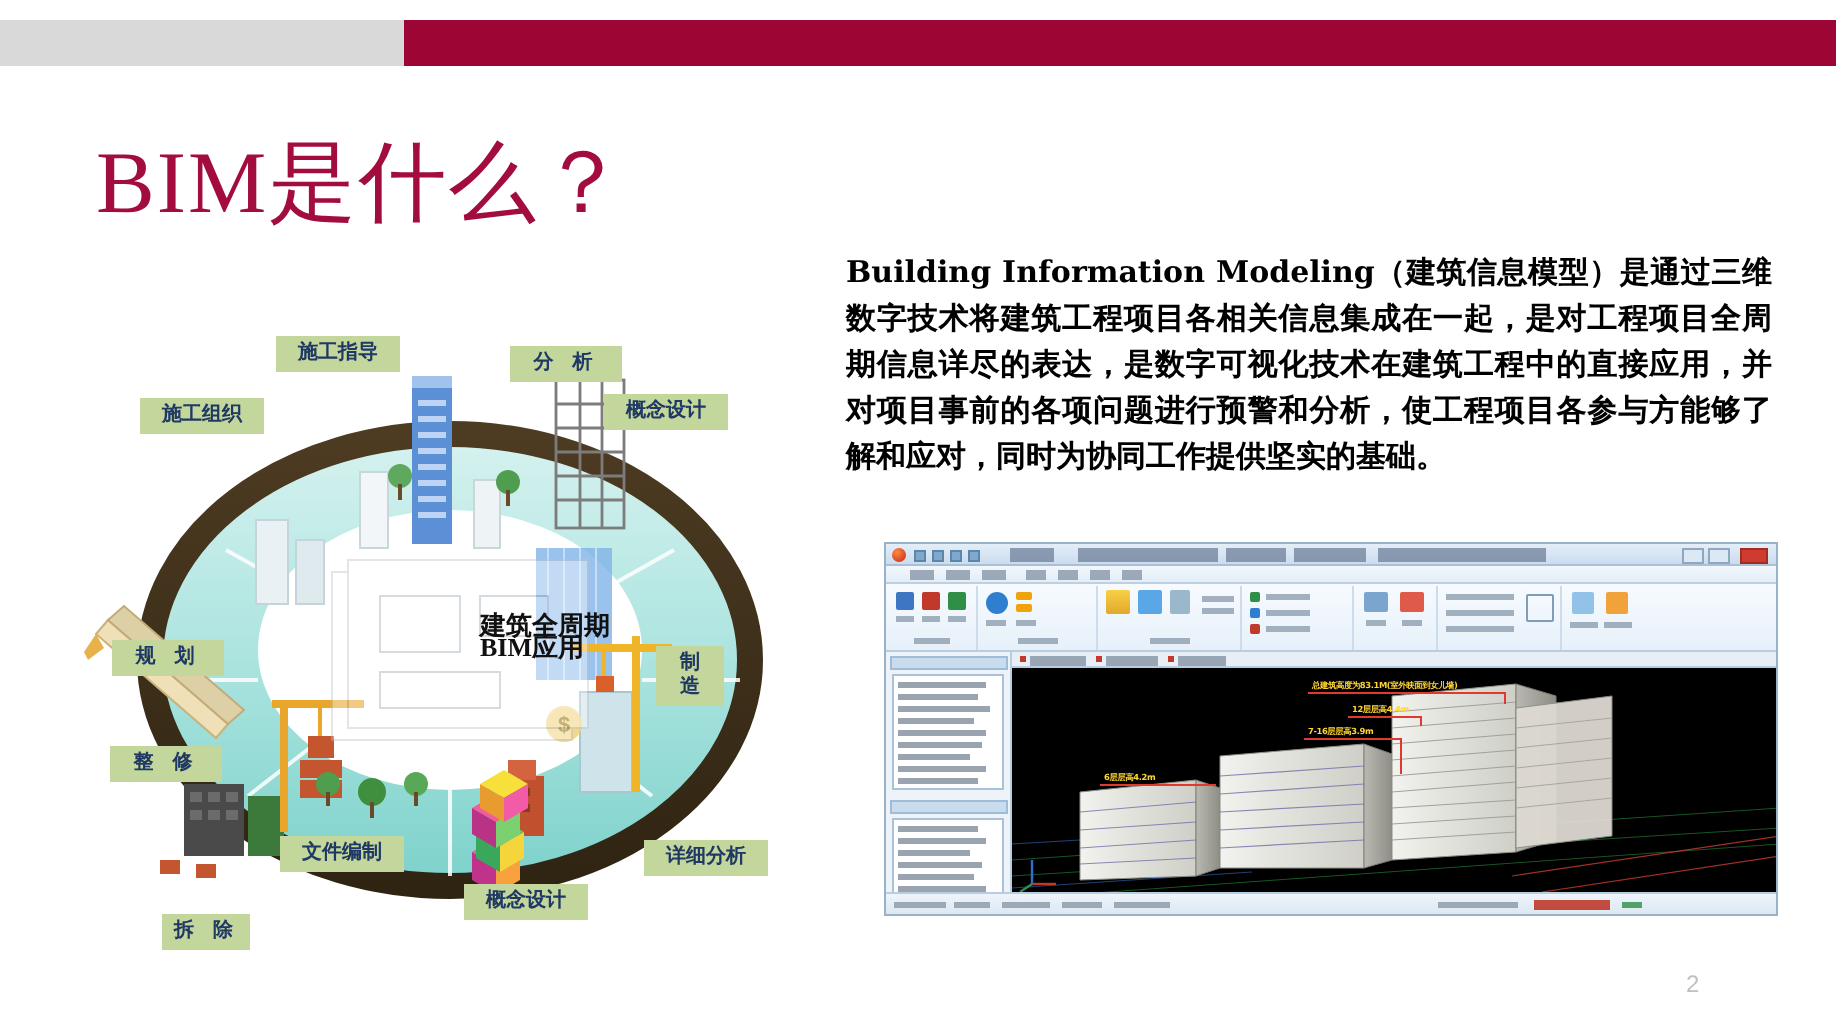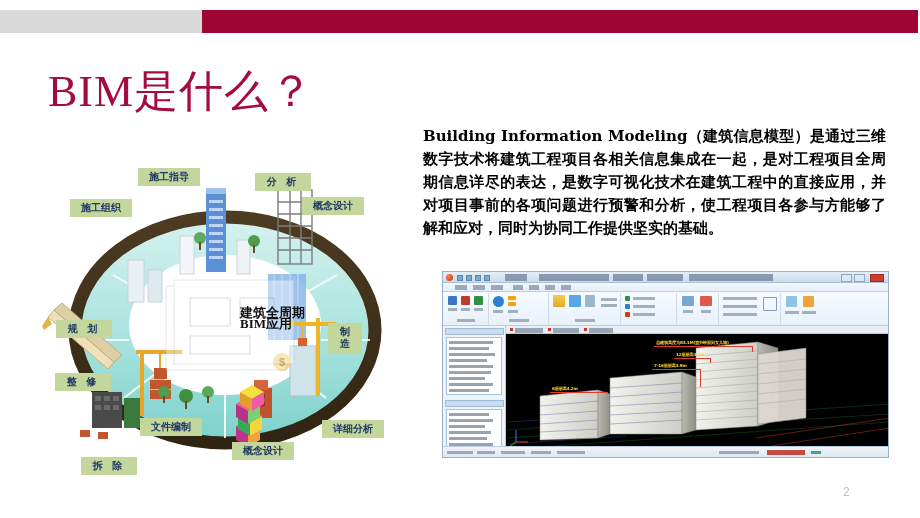--- a/index.html
+++ b/index.html
@@ -301,21 +301,21 @@
     <div class="dlabel" style="left:262px;top:57px;width:62px;">概念设计</div>
 
     <div class="dlabel two-line" style="left:288px;top:183px;width:34px;">制<br>造</div>
 
     <div class="dlabel" style="left:282px;top:280px;width:62px;">详细分析</div>
 
     <div class="dlabel" style="left:192px;top:302px;width:62px;">概念设计</div>
 
     <div class="dlabel" style="left:100px;top:278px;width:62px;">文件编制</div>
 
-    <div class="dlabel" style="left:41px;top:317px;width:56px;letter-spacing:3px;">拆  除</div>
+    <div class="dlabel" style="left:41px;top:317px;width:44px;letter-spacing:3px;">拆  除</div>
 
     <div class="dlabel" style="left:15px;top:233px;width:56px;letter-spacing:3px;">整  修</div>
 
     <div class="dlabel" style="left:16px;top:180px;width:56px;letter-spacing:3px;">规  划</div>
   </div>
 
   <div class="body-text">Building Information Modeling（建筑信息模型）是通过三维数字技术将建筑工程项目各相关信息集成在一起，是对工程项目全周期信息详尽的表达，是数字可视化技术在建筑工程中的直接应用，并对项目事前的各项问题进行预警和分析，使工程项目各参与方能够了解和应对，同时为协同工作提供坚实的基础。</div>
 
   <div class="app-shot">
 

